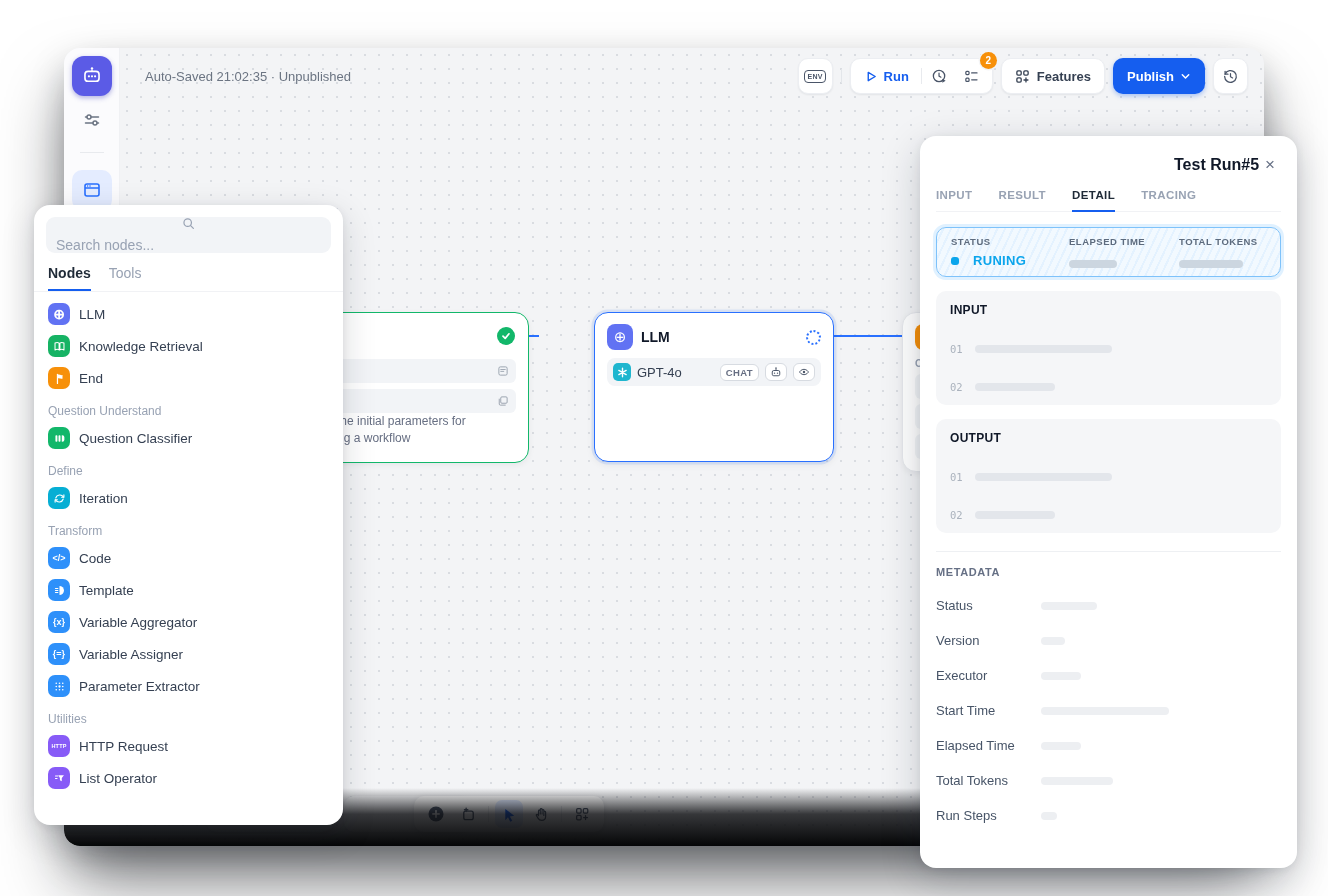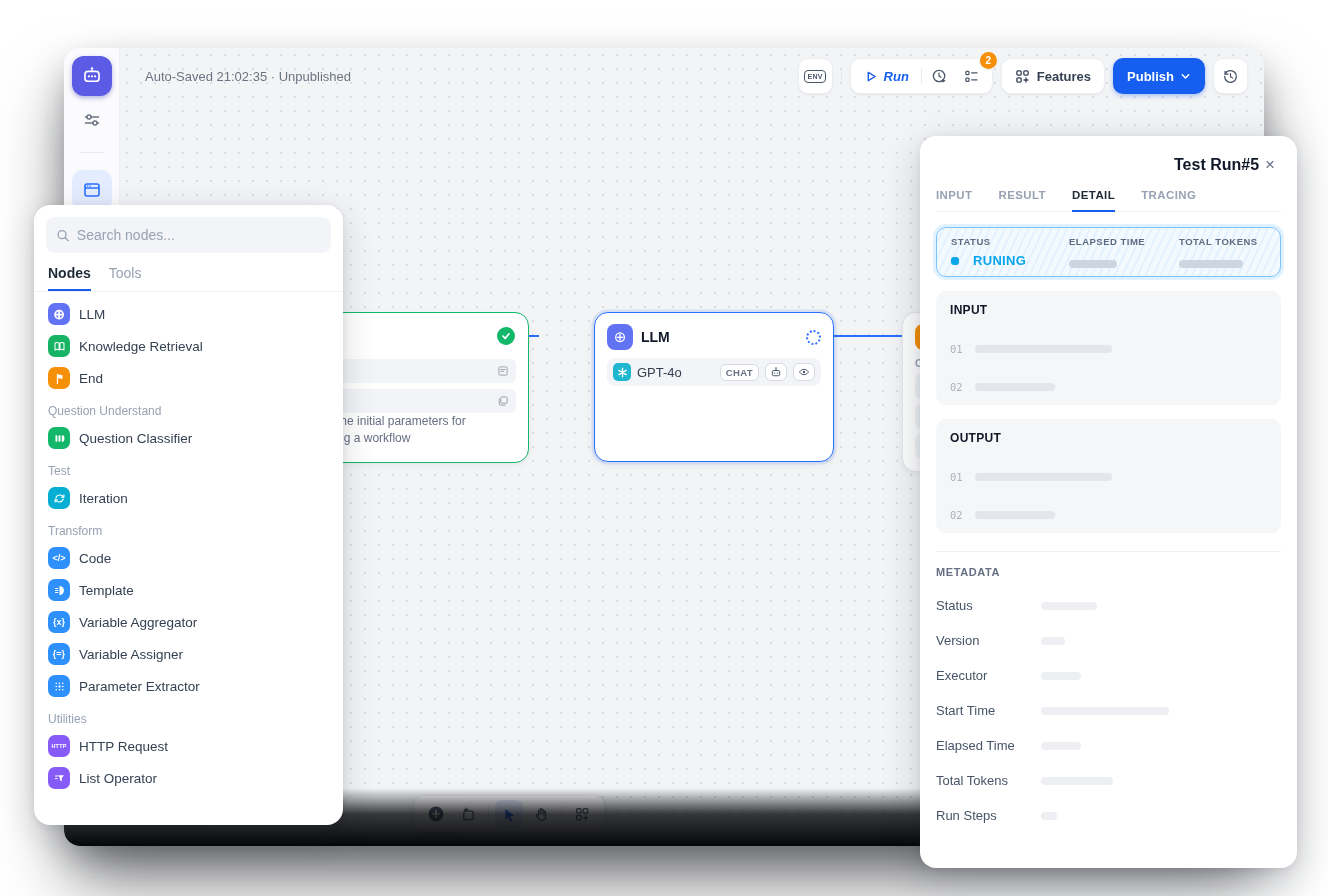--- a/index.html
+++ b/index.html
@@ -33,21 +33,21 @@
   .autosave{position:absolute;left:81px;top:21px;font-size:13px;color:#6b7482;}
   .tb{position:absolute;top:10px;right:16px;display:flex;align-items:center;gap:8px;}
   .btn{background:#fff;border:1px solid #eceef2;border-radius:10px;height:36px;display:flex;align-items:center;
     box-shadow:0 1px 2px rgba(16,24,40,.07);}
   .sqbtn{width:35px;justify-content:center;}
   .tbdiv{width:1px;height:14px;background:#e3e6ea;}
   .envchip{border:1.4px solid #4a5568;border-radius:4px;font-size:7px;font-weight:800;color:#4a5568;
     padding:2px 2.5px;letter-spacing:.2px;}
   .rungrp{padding:0 4px;position:relative;}
   .runbtn{display:flex;align-items:center;gap:6px;padding:0 10px;height:100%;cursor:pointer;}
-  .runbtn span{font-size:13px;font-weight:700;color:var(--accent);font-style:italic;}
+  .runbtn span{font-size:13px;font-weight:700;color:var(--accent);}
   .grpdiv{width:1px;height:16px;background:#e8eaee;margin:0 2px;}
   .icobtn{width:32px;height:30px;display:flex;align-items:center;justify-content:center;border-radius:8px;}
   .badge{position:absolute;top:-7px;right:-5px;min-width:17px;height:17px;border-radius:9px;background:var(--notif);
     color:#fff;font-size:10px;font-weight:700;display:flex;align-items:center;justify-content:center;padding:0 4px;
     box-shadow:0 0 0 1.5px #f3f4f6;}
   .featbtn{gap:7px;padding:0 13px;font-size:13px;font-weight:600;color:#354052;}
   .pubbtn{background:var(--accent);border:none;border-radius:10px;height:36px;display:flex;align-items:center;gap:6px;
     padding:0 14px;color:#fff;font-size:13px;font-weight:700;box-shadow:0 2px 5px rgba(21,94,239,.35);}
 
   
@@ -98,21 +98,21 @@
   .toolbar{position:absolute;left:294px;top:748px;height:36px;border-radius:10px;background:#fff;z-index:6;
     display:flex;align-items:center;gap:4px;padding:0 8px;box-shadow:0 2px 6px rgba(16,24,40,.12);}
   .tool{width:28px;height:28px;border-radius:7px;display:flex;align-items:center;justify-content:center;}
   .tool.active{background:#dfe9ff;}
   .tooldiv{width:1px;height:16px;background:#e8eaee;margin:0 2px;}
 
   
   .npanel{position:absolute;left:34px;top:205px;width:309px;height:620px;background:#fff;border-radius:16px;z-index:20;
     box-shadow:0 10px 34px rgba(16,24,40,.16),0 2px 8px rgba(16,24,40,.08);padding:12px 0 0;overflow:hidden;}
   .search{margin:0 12px;height:36px;background:var(--card);border-radius:9px;display:flex;align-items:center;
-    gap:7px;padding:0 10px;}
+    gap:7px;padding:0 10px;flex-direction:column;}
   .search input{border:none;outline:none;background:transparent;font-size:14px;color:var(--ink2);width:100%;
     font-family:"Liberation Sans",sans-serif;}
   .search input::placeholder{color:var(--mut);}
   .ntabs{display:flex;gap:18px;padding:12px 14px 0;border-bottom:1px solid #f1f2f5;}
   .ntab{font-size:14px;padding-bottom:8px;color:var(--mut);font-weight:500;}
   .ntab.on{color:#1f2a37;font-weight:700;border-bottom:2px solid var(--accent);}
   .nlist{padding:6px 8px;}
   .nitem{display:flex;align-items:center;gap:9px;height:32px;border-radius:8px;padding:0 6px;}
   .iico{width:22px;height:22px;border-radius:7px;display:flex;align-items:center;justify-content:center;
     color:#fff;flex:none;font-weight:800;}
@@ -421,21 +421,21 @@
         <div class="iico c-qc">
           <svg width="13" height="13" viewBox="0 0 16 16">
               <rect x="3" y="4" width="2.4" height="8" rx="1" fill="#fff"></rect>
               <rect x="6.8" y="4" width="2.4" height="8" rx="1" fill="#fff"></rect>
               <path d="M10.8 4h.7A2.5 2.5 0 0 1 14 6.5v3a2.5 2.5 0 0 1-2.5 2.5h-.7z" fill="#fff"></path>
             </svg>
         </div>
         <div class="ilabel">Question Classifier</div>
       </div>
 
-      <div class="nsec">Test</div>
+      <div class="nsec">Define</div>
       <div class="nitem">
         <div class="iico c-cy">
           <svg width="13" height="13" viewBox="0 0 16 16">
               <path d="M12.8 6.2A5.2 5.2 0 0 0 3.4 7.4M3.2 9.8a5.2 5.2 0 0 0 9.4-1.2" stroke="#fff" stroke-width="1.4" fill="none" stroke-linecap="round"></path>
               <path d="M13.4 3.6v2.8h-2.8" stroke="#fff" stroke-width="1.4" fill="none" stroke-linecap="round" stroke-linejoin="round"></path>
               <path d="M2.6 12.4V9.6h2.8" stroke="#fff" stroke-width="1.4" fill="none" stroke-linecap="round" stroke-linejoin="round"></path>
             </svg>
         </div>
         <div class="ilabel">Iteration</div>
       </div>

